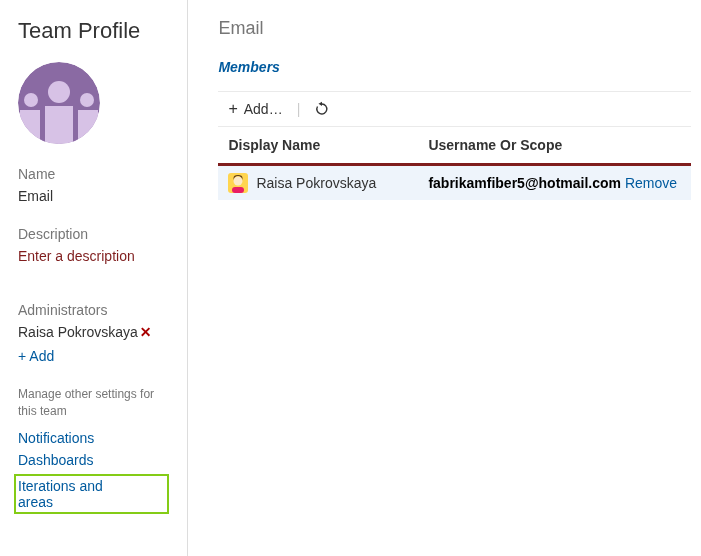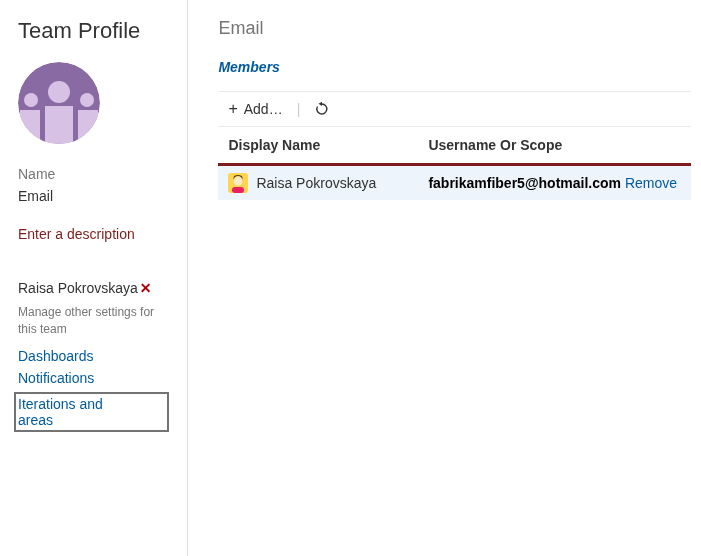--- a/index.html
+++ b/index.html
@@ -74,21 +74,21 @@
       font-size: 12px;
       margin-bottom: 10px;
       line-height: 1.4;
     }
     .settings-links {
       display: flex;
       flex-direction: column;
       gap: 6px;
     }
     .highlighted {
-      border: 2px solid #737373;
+      border: 2px solid #84cc16;
       padding: 2px 30px 2px 0;
       display: inline-block;
       width: fit-content;
       margin-left: -4px;
       padding-left: 2px;
     }
     .main {
       flex: 1;
       padding: 18px 10px 18px 30px;
     }
@@ -190,31 +190,34 @@
         <rect x="58" y="48" width="22" height="40" fill="#d7c2e6"></rect>
         <rect x="22" y="44" width="5" height="40" fill="#8a6aa3"></rect>
         <rect x="55" y="44" width="5" height="40" fill="#8a6aa3"></rect>
       </g>
     </svg>
   </div>
 
   <div class="field-label">Name</div>
   <div class="field-value">Email</div>
 
+  <div class="field-label">Description</div>
   <div class="field-placeholder">Enter a description</div>
 
+  <div class="field-label">Administrators</div>
   <div class="admin-row">
     <span>Raisa Pokrovskaya</span>
     <span class="admin-remove">✕</span>
   </div>
+  <span class="add-link">+ Add</span>
 
   <div class="settings-heading">Manage other settings for this team</div>
   <div class="settings-links">
+    <span class="link">Notifications</span>
     <span class="link">Dashboards</span>
-    <span class="link">Notifications</span>
     <span class="highlighted">
       <span class="link">Iterations and areas</span>
     </span>
   </div>
 </div>
 
 <div class="main">
   <h2>Email</h2>
 
   <div class="tab-bar">

